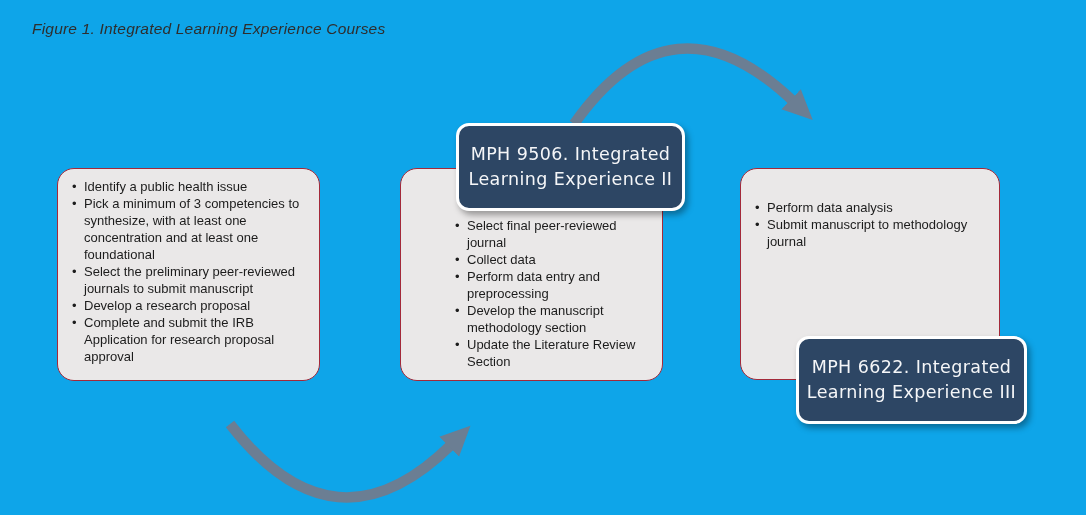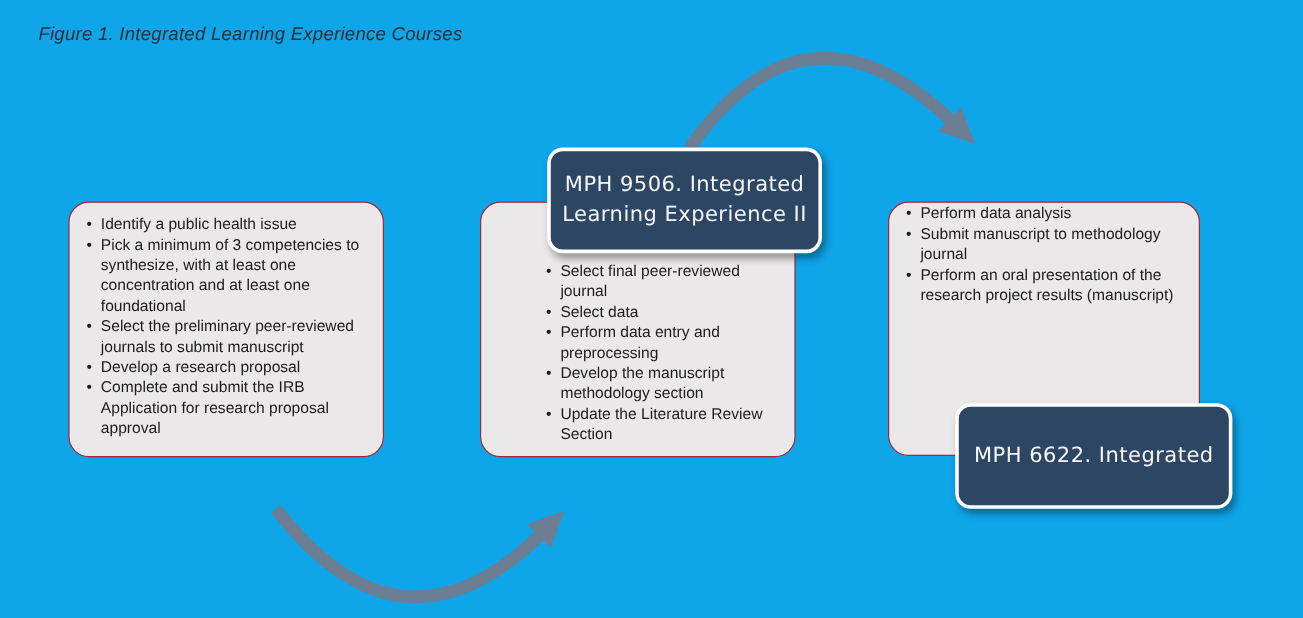--- a/index.html
+++ b/index.html
@@ -43,21 +43,21 @@
   .box-2{left:400px;top:168px;width:263px;height:213px;}
   .box-3{left:740px;top:168px;width:260px;height:212px;}
   .task-list{
     list-style:none;
     font-size:13px;
     line-height:17px;
     color:var(--text);
   }
   .box-1 .task-list{padding:9px 5px 0 13px;}
   .box-2 .task-list{padding:48px 5px 0 13px;margin-left:40px;}
-  .box-3 .task-list{padding:0 5px 0 13px;}
+  .box-3 .task-list{padding:30px 5px 0 13px;}
   .task-list li{
     position:relative;
     padding-left:13px;
   }
   .task-list li::before{
     content:"\2022";
     position:absolute;
     left:1px;
     top:0;
   }
@@ -111,32 +111,31 @@
       <li>Pick a minimum of 3 competencies to synthesize, with at least one concentration and at least one foundational</li>
       <li>Select the preliminary peer-reviewed journals to submit manuscript</li>
       <li>Develop a research proposal</li>
       <li>Complete and submit the IRB Application for research proposal approval</li>
     </ul>
   </div>
 
   <div class="task-box box-2">
     <ul class="task-list">
       <li>Select final peer-reviewed journal</li>
-      <li>Select data</li>
+      <li>Collect data</li>
       <li>Perform data entry and preprocessing</li>
       <li>Develop the manuscript methodology section</li>
       <li>Update the Literature Review Section</li>
     </ul>
   </div>
 
   <div class="task-box box-3">
     <ul class="task-list">
       <li>Perform data analysis</li>
       <li>Submit manuscript to methodology journal</li>
-      <li>Perform an oral presentation of the research project results (manuscript)</li>
     </ul>
   </div>
 
   <svg class="arrows" width="1086" height="515" viewBox="0 0 1086 515" aria-hidden="true">
     <defs>
       <marker id="ah" markerUnits="userSpaceOnUse" markerWidth="34" markerHeight="30" refX="4" refY="15" orient="auto">
         <polygon points="0,1 30,15 0,29"></polygon>
       </marker>
     </defs>
     <path d="M 230 424 Q 335 560 452 444" marker-end="url(#ah)"></path>
@@ -144,15 +143,16 @@
   </svg>
 
 
   <div class="label-card label-2">
     <div>MPH 9506. Integrated</div>
     <div>Learning Experience II</div>
   </div>
 
   <div class="label-card label-3">
     <div>MPH 6622. Integrated</div>
+    <div>Learning Experience III</div>
   </div>
 
 </div>
 
 </body></html>

